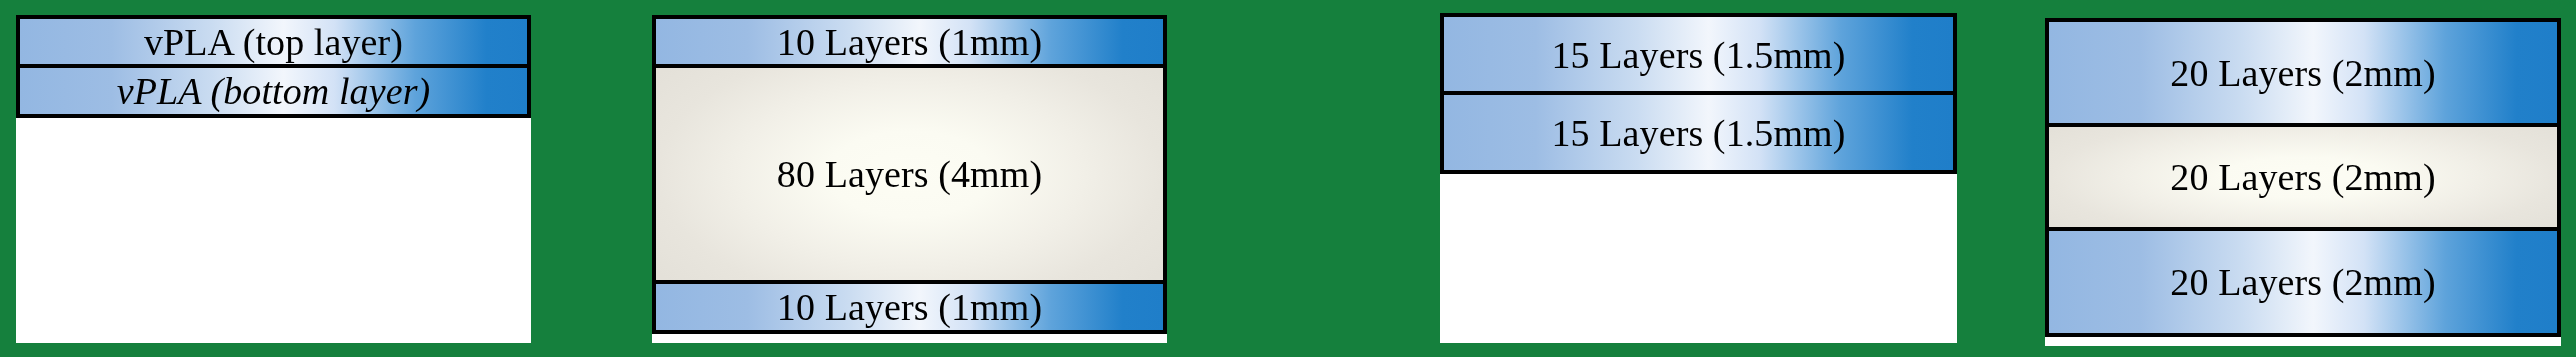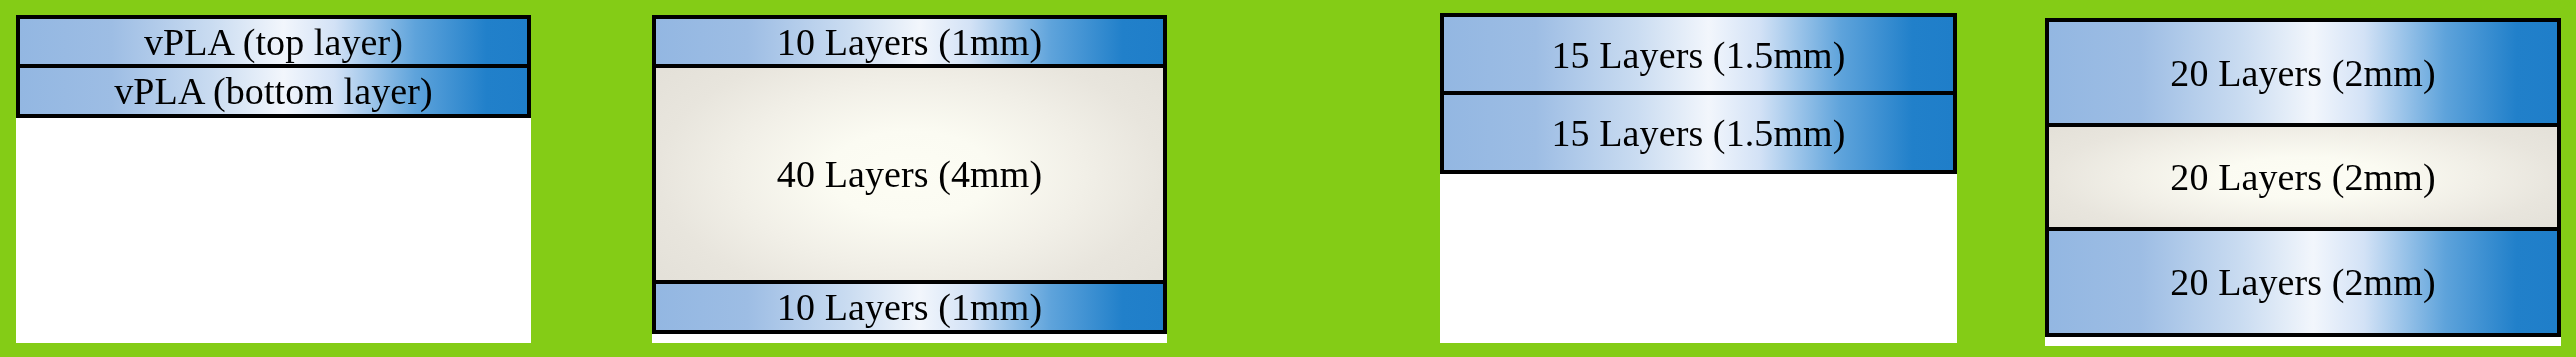--- a/index.html
+++ b/index.html
@@ -12,21 +12,21 @@
     width: 2576px;
     height: 358px;
     overflow: hidden;
     font-family: "Liberation Serif", "DejaVu Serif", serif;
   }
 
   #canvas {
     position: relative;
     width: 2576px;
     height: 358px;
-    background: #84cc16;
+    background: #15803d;
   }
 
   
   .specimen {
     position: absolute;
     box-sizing: border-box;
     display: flex;
     flex-direction: column;
     background: #ffffff;
   }
@@ -85,31 +85,31 @@
 </style>
 </head>
 <body>
 
 <div id="canvas">
 
   <div class="specimen" style="left:16px; top:14.7px; width:515px; height:328px;">
     <div class="layer skin" style="height:16.5%;">
       <span class="layer-label">vPLA (top layer)</span>
     </div>
-    <div class="layer skin" style="height:16.5%;">
+    <div class="layer skin" style="height:16.5%;font-style:italic;">
       <span class="layer-label">vPLA (bottom layer)</span>
     </div>
   </div>
 
   <div class="specimen" style="left:652px; top:14.7px; width:515px; height:328px;">
     <div class="layer skin" style="height:16.5%;">
       <span class="layer-label">10 Layers (1mm)</span>
     </div>
     <div class="layer core" style="height:67.0%;">
-      <span class="layer-label">40 Layers (4mm)</span>
+      <span class="layer-label">80 Layers (4mm)</span>
     </div>
     <div class="layer skin" style="height:16.5%;">
       <span class="layer-label">10 Layers (1mm)</span>
     </div>
   </div>
 
   <div class="specimen" style="left:1440px; top:13.4px; width:517px; height:330px;">
     <div class="layer skin" style="height:25.0%;">
       <span class="layer-label">15 Layers (1.5mm)</span>
     </div>

